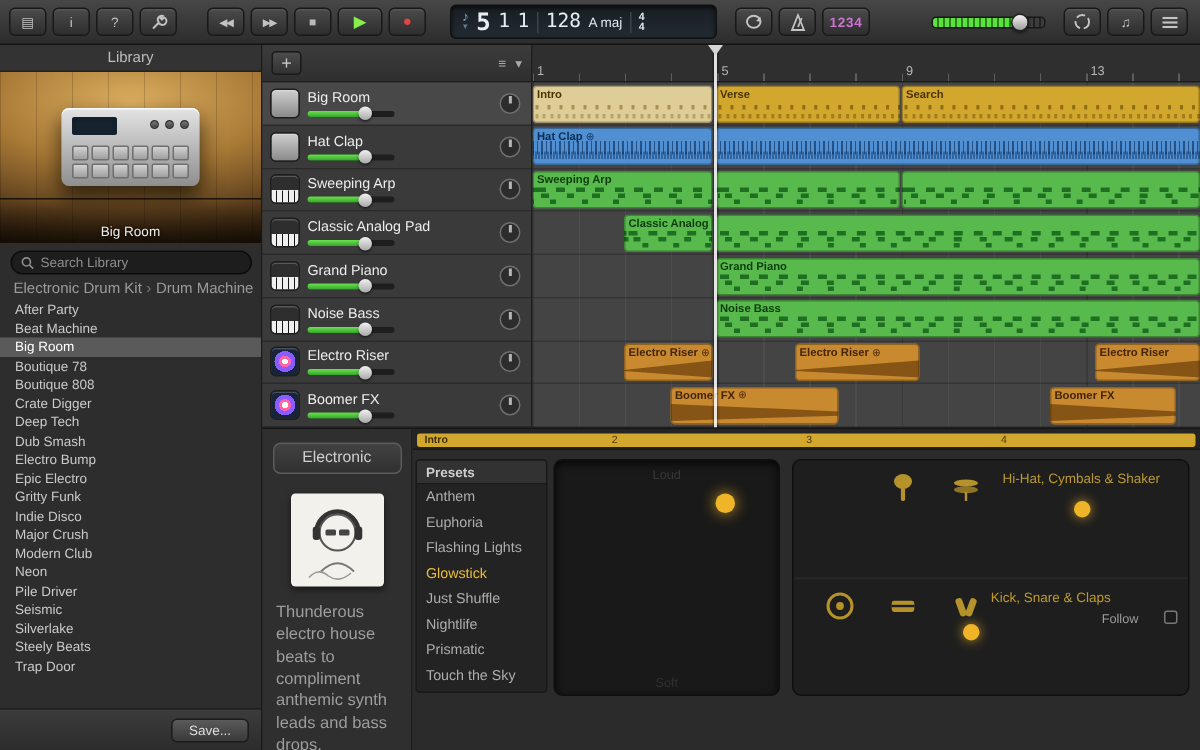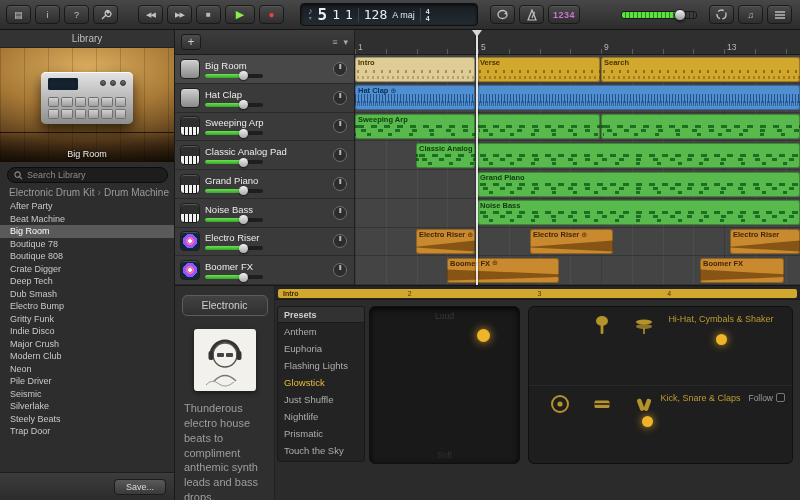--- a/index.html
+++ b/index.html
@@ -204,21 +204,21 @@
   .xy-dot { position:absolute; left:72%; top:14%; width:13px; height:13px; border-radius:50%;
     background:#f0b429; box-shadow:0 0 10px rgba(240,180,41,.85); }
   .controls { position:absolute; left:353px; top:20px; width:265px; height:158px; background:#1e1e1e;
     border:1px solid #0f0f0f; border-radius:6px; display:flex; flex-direction:column; }
   .ctl-row { position:relative; flex:1; border-bottom:1px solid rgba(255,255,255,.05); }
   .ctl-row:last-child { border-bottom:none; }
   .ci { position:absolute; top:8px; }
   .ctl-label { position:absolute; left:53%; top:7px; font-size:9px; color:#bd9a2f; white-space:nowrap; }
   .ctl-dot { position:absolute; width:11px; height:11px; border-radius:50%; background:#f0b429;
     box-shadow:0 0 8px rgba(240,180,41,.8); }
-  .follow { position:absolute; right:7px; top:7px; display:flex; align-items:center; gap:3px;
+  .follow { position:absolute; right:7px; top:21px; display:flex; align-items:center; gap:17px;
     font-size:8.5px; color:#9c9c9c; }
   .checkbox { width:9px; height:9px; border:1px solid #777; border-radius:2px; background:#1a1a1a; }
   .olive { fill:#b5922a; }
 </style>
 </head>
 <body>
 
 <div id="app">
 
   <div class="toolbar">
@@ -359,20 +359,21 @@
     <div class="lib-list">
       <div class="li">After Party</div>
       <div class="li">Beat Machine</div>
       <div class="li sel">Big Room</div>
       <div class="li">Boutique 78</div>
       <div class="li">Boutique 808</div>
       <div class="li">Crate Digger</div>
       <div class="li">Deep Tech</div>
       <div class="li">Dub Smash</div>
       <div class="li">Electro Bump</div>
+      <div class="li">Epic Electro</div>
       <div class="li">Gritty Funk</div>
       <div class="li">Indie Disco</div>
       <div class="li">Major Crush</div>
       <div class="li">Modern Club</div>
       <div class="li">Neon</div>
       <div class="li">Pile Driver</div>
       <div class="li">Seismic</div>
       <div class="li">Silverlake</div>
       <div class="li">Steely Beats</div>
       <div class="li">Trap Door</div>

